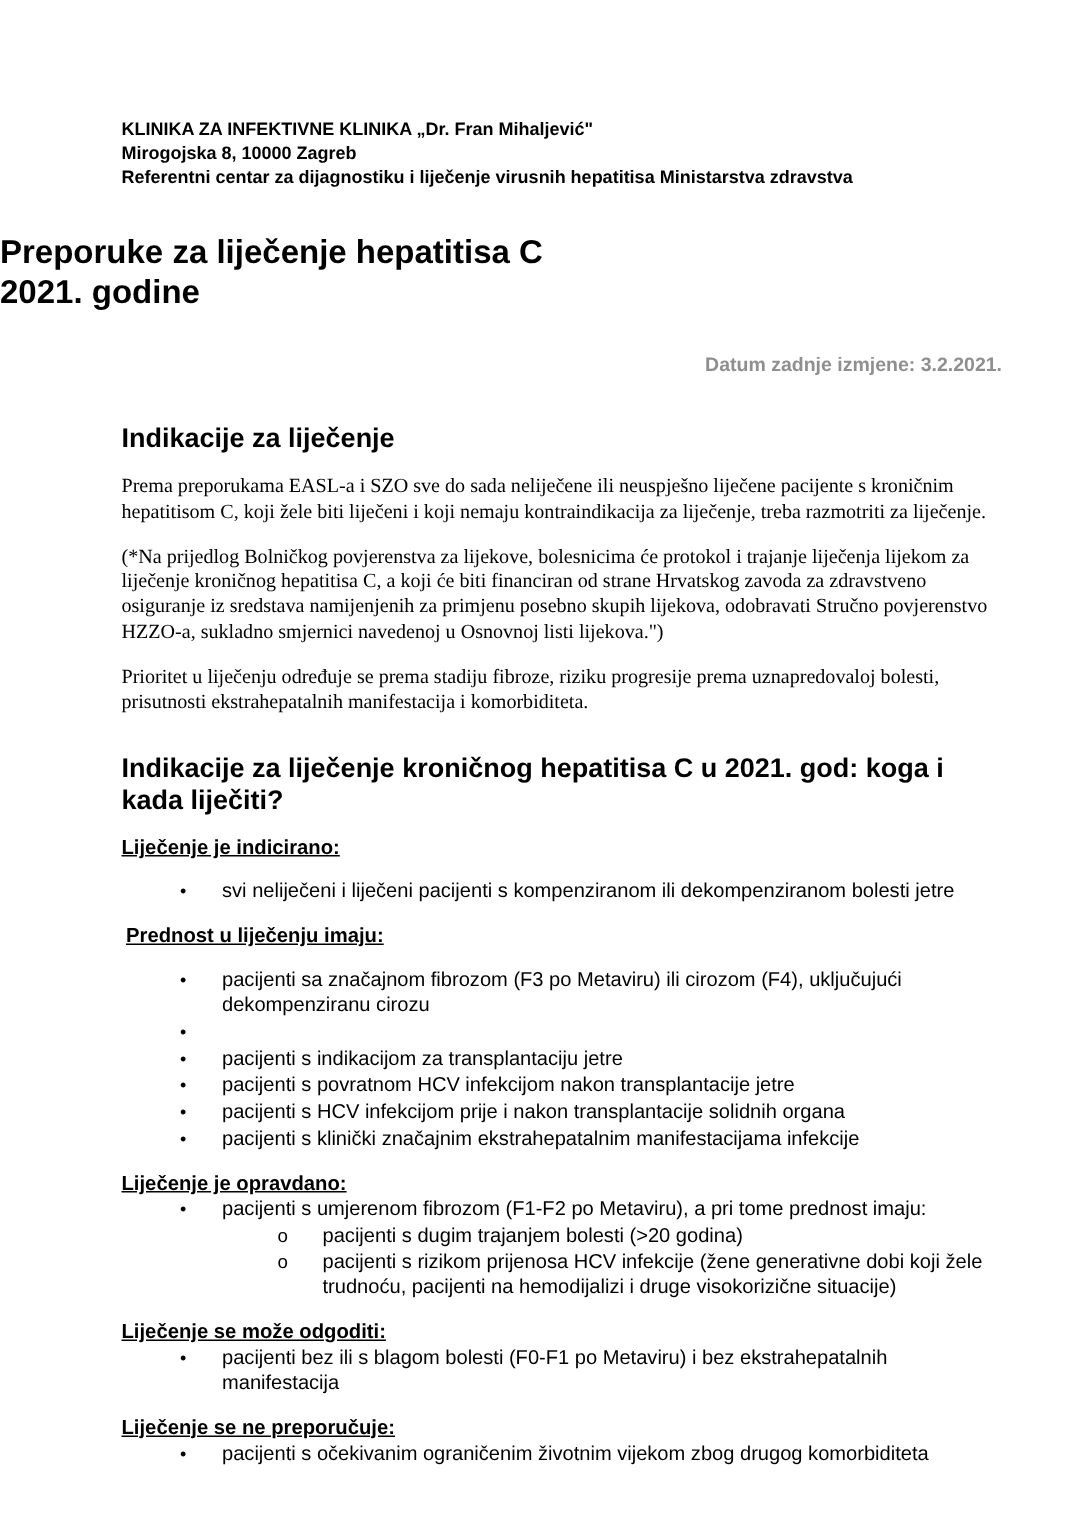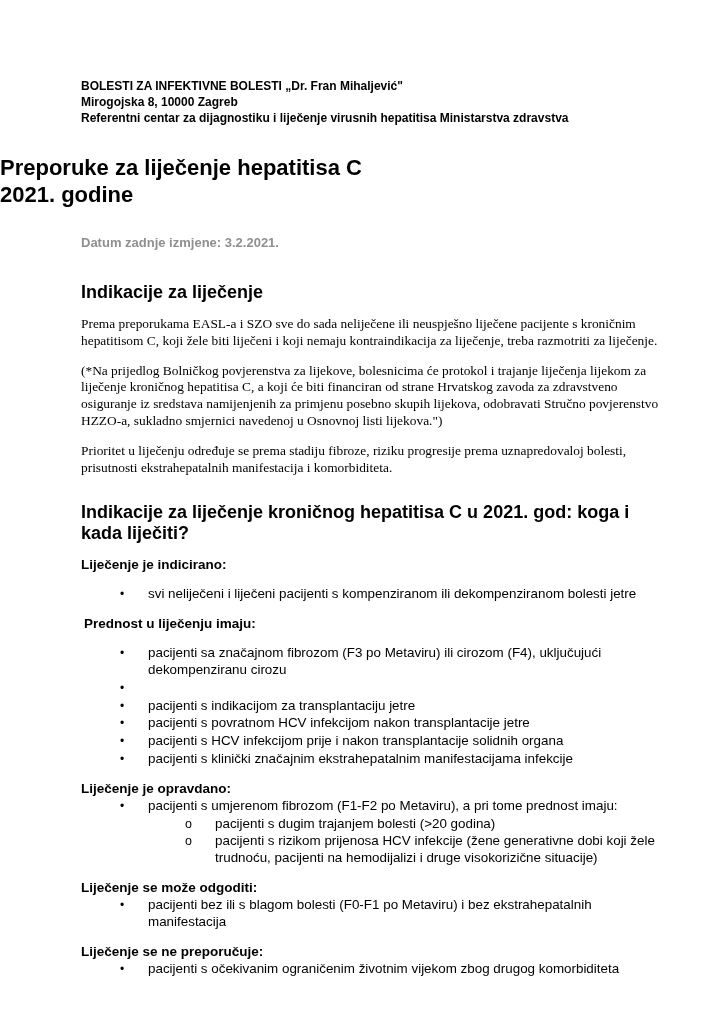--- a/index.html
+++ b/index.html
@@ -28,25 +28,26 @@
     font-size: 22px;
     font-weight: bold;
     line-height: 27px;
   }
   
   .date-line {
     margin-top: 27px;
     font-size: 13px;
     font-weight: bold;
     color: #8f8f8f;
+    text-align: right;
   }
   
   .h-section { margin-top: 32px; font-size: 18px; font-weight: bold; }
   .h-question { margin-top: 26px; font-size: 18px; font-weight: bold; }
-  .h-sub { margin-top: 13px; font-size: 13.5px; font-weight: bold; }
+  .h-sub { margin-top: 13px; font-size: 13.5px; font-weight: bold; text-decoration: underline; }
   .h-sub.indent-sm { padding-left: 3px; }
   
   .para {
     margin-top: 13px;
     font-size: 13.4px;
     line-height: 16.8px;
     font-family: Liberation Serif, serif;
   }
   
   .blist { margin-top: 2px; }
@@ -68,21 +69,21 @@
   }
   .li2 .marker2 { flex: 0 0 30px; font-size: 12.5px; }
   .li .text, .li2 .text { flex: 1 1 auto; }
 </style>
 </head>
 <body>
 
 <div class="page">
 
   <div class="letterhead">
-    <div>BOLESTI ZA INFEKTIVNE BOLESTI „Dr. Fran Mihaljević"</div>
+    <div>KLINIKA ZA INFEKTIVNE KLINIKA „Dr. Fran Mihaljević"</div>
     <div>Mirogojska 8, 10000 Zagreb</div>
     <div>Referentni centar za dijagnostiku i liječenje virusnih hepatitisa Ministarstva zdravstva</div>
   </div>
 
   <div class="doc-title">
     <div>Preporuke za liječenje hepatitisa C</div>
     <div>2021. godine</div>
   </div>
 
   <div class="date-line" style="color: rgb(143, 143, 143);">Datum zadnje izmjene: 3.2.2021.</div>

